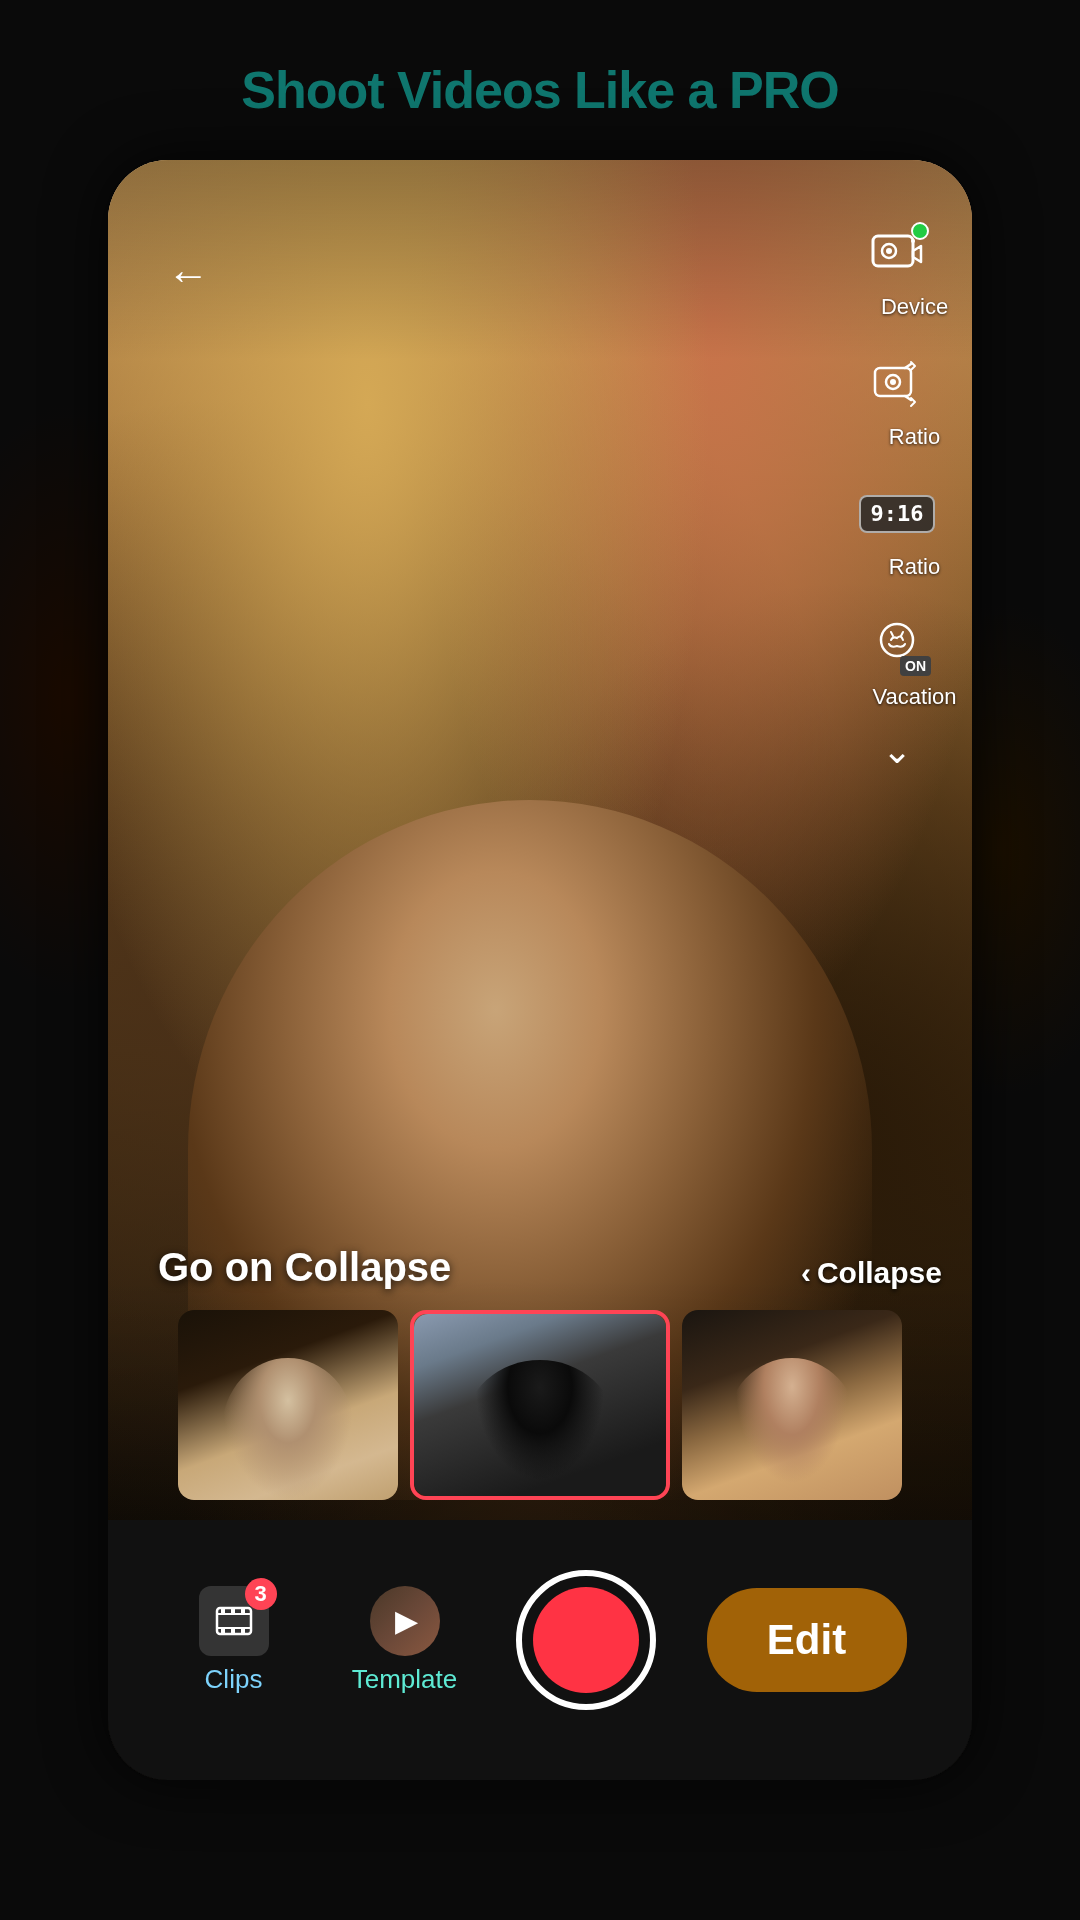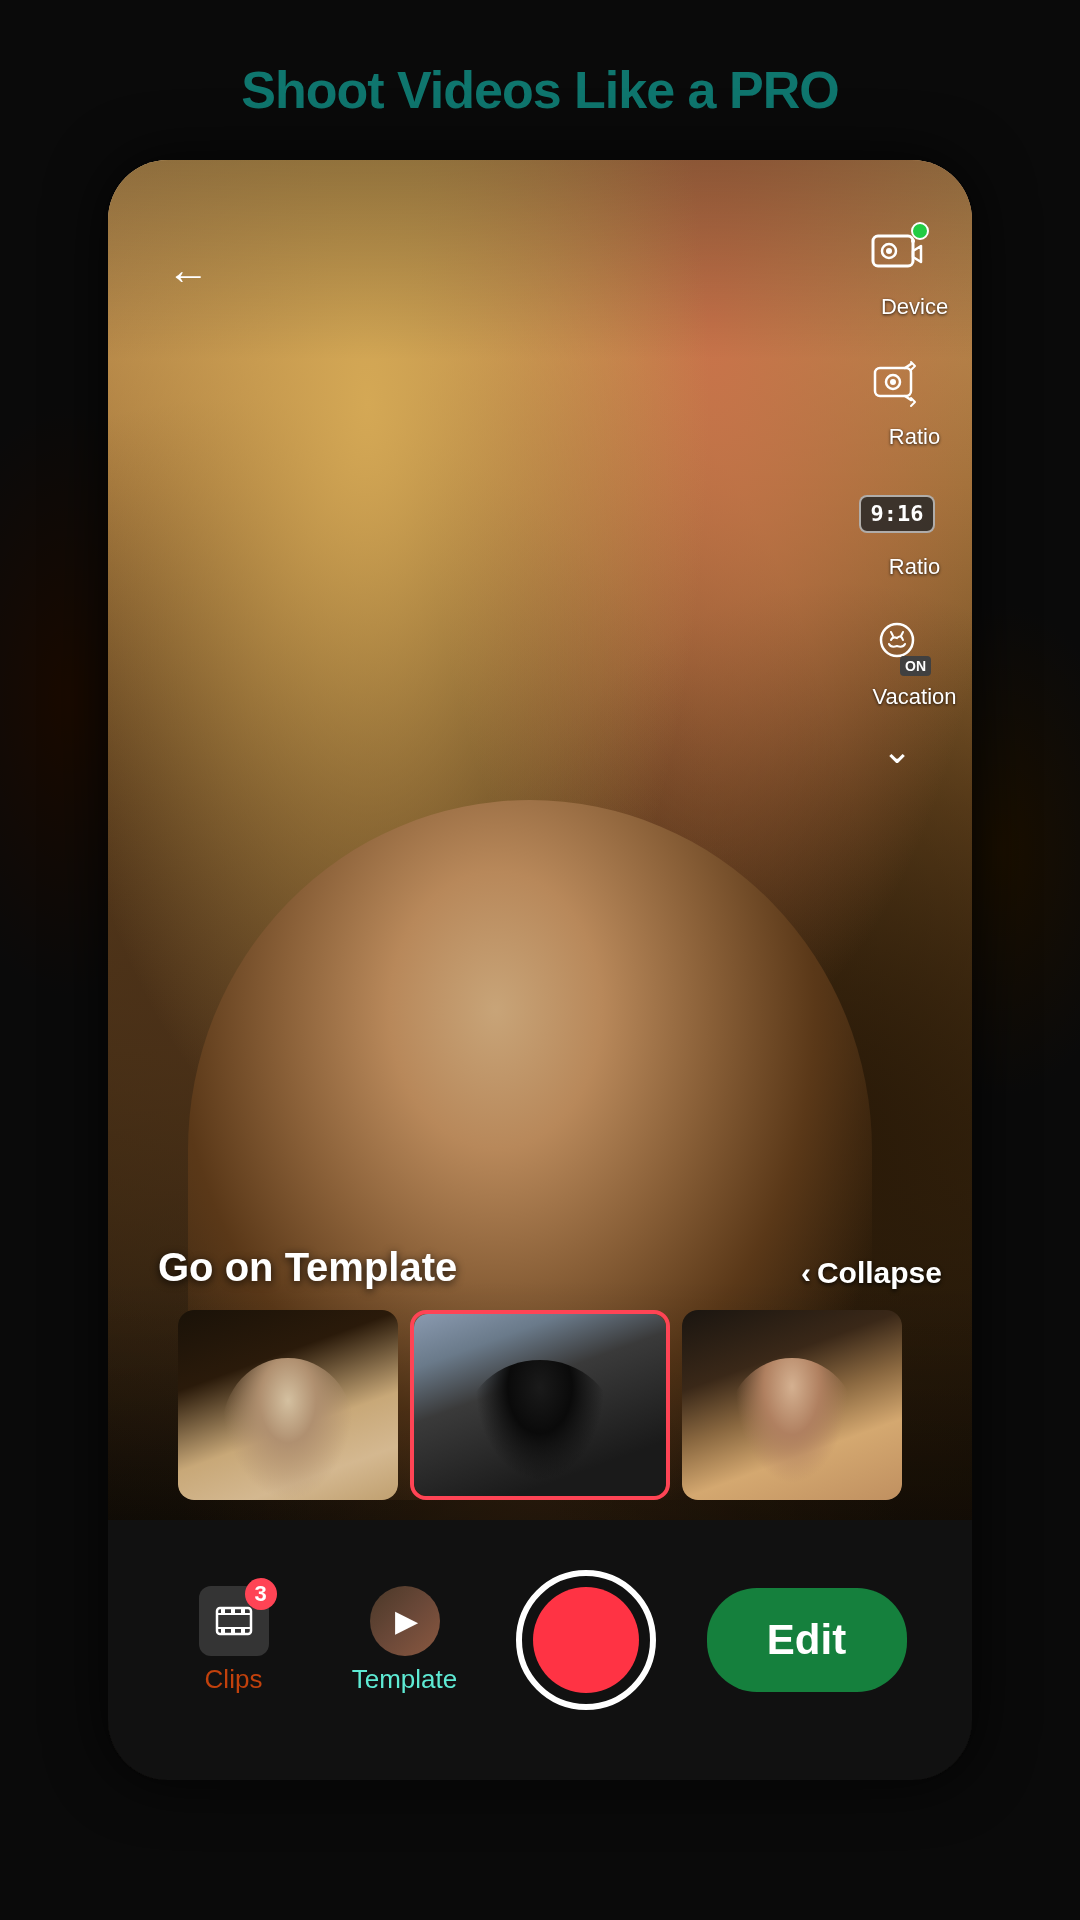--- a/index.html
+++ b/index.html
@@ -380,21 +380,21 @@
       font-size: 22px;
       font-weight: 700;
       width: 32px;
       height: 32px;
       border-radius: 50%;
       display: flex;
       align-items: center;
       justify-content: center;
     }
     .clips-label {
-      color: #c2410c;
+      color: #7dd3fc;
       font-size: 26px;
     }
 
     
     .template-btn {
       display: flex;
       flex-direction: column;
       align-items: center;
       gap: 8px;
       cursor: pointer;
@@ -435,21 +435,21 @@
     }
     .record-inner {
       width: 106px;
       height: 106px;
       background: #ff3344;
       border-radius: 50%;
     }
 
     
     .edit-btn {
-      background: #15803d;
+      background: #a16207;
       color: white;
       font-size: 42px;
       font-weight: 700;
       border: none;
       border-radius: 50px;
       padding: 28px 60px;
       cursor: pointer;
       min-width: 200px;
     }
 
@@ -524,21 +524,21 @@
         </svg>
         <div class="beautify-on">ON</div>
       </div>
       <span class="toolbar-label">Vacation</span>
     </div>
 
     <div class="chevron-down">⌄</div>
 
   </div>
 
-  <div class="scene-label">Go on Template</div>
+  <div class="scene-label">Go on Collapse</div>
 
   <div class="collapse-btn">
     <span>‹</span>
     <span>Collapse</span>
   </div>
 
   <div class="thumbnails-strip">
 
     <div class="thumb thumb-1">
       <div class="thumb-inner">

